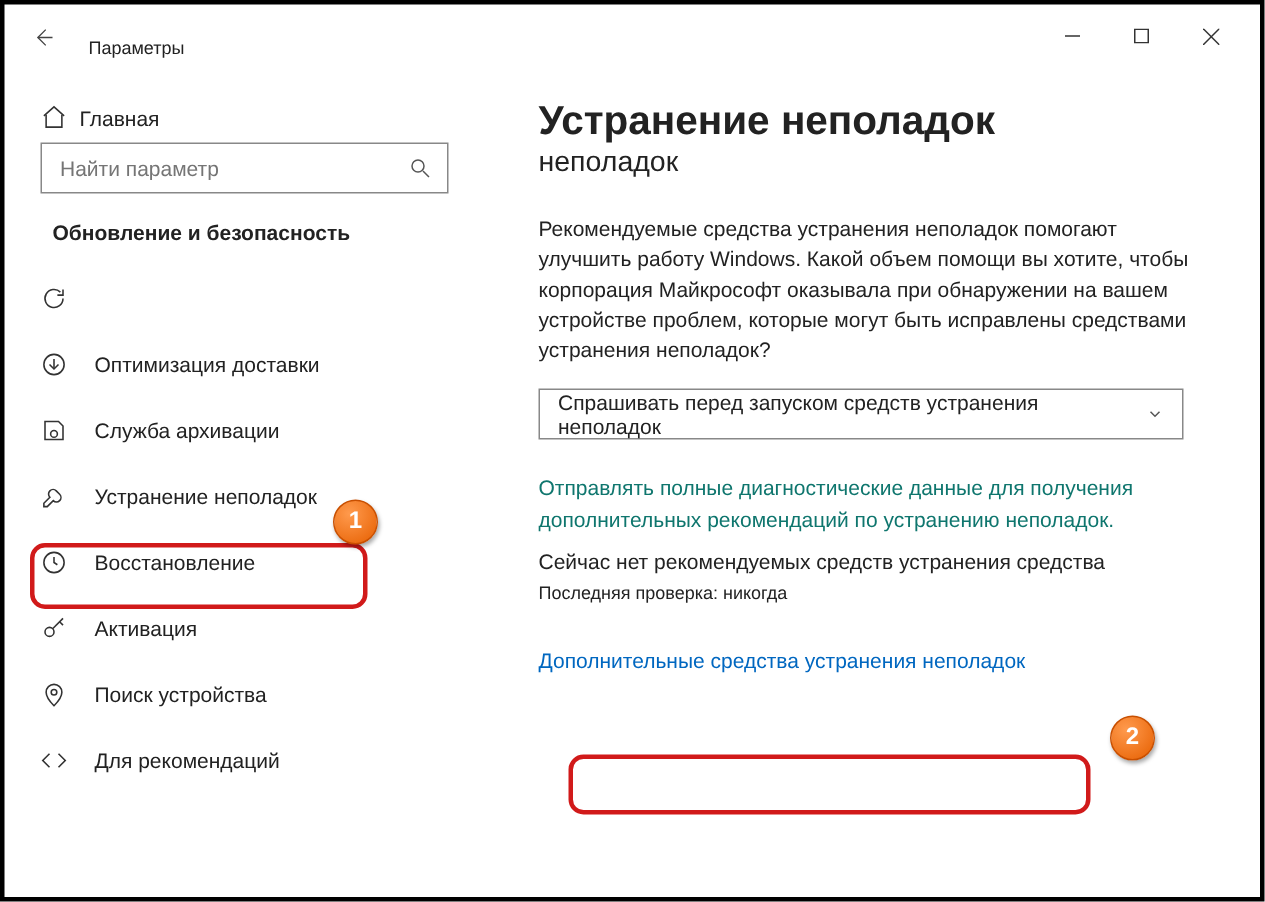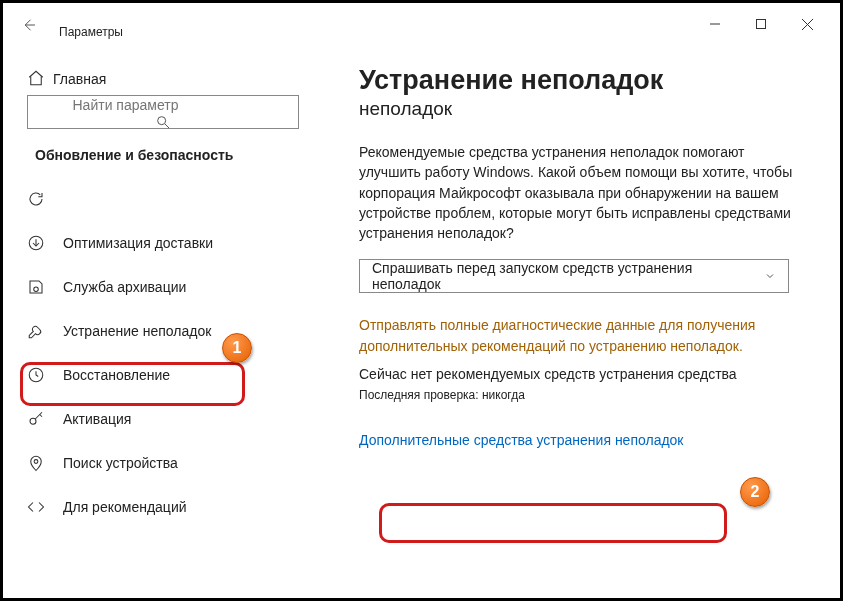--- a/index.html
+++ b/index.html
@@ -51,21 +51,20 @@
     padding: 0 24px;
     gap: 8px;
   }
   .search-box {
     margin: 8px 24px 18px 24px;
     height: 34px;
     border: 1px solid #888;
     background:#fff;
     display:flex;align-items:center;
     padding: 0 10px;
-    flex-direction: column;
   }
   .search-box input {
     flex:1;
     border:0;outline:0;
     font-size:14px;
     background:transparent;
   }
   .section-label {
     padding: 0 24px 14px 32px;
     font-weight:600;
@@ -125,21 +124,21 @@
   }
   .dropdown {
     border:1px solid #888;
     height:34px;
     display:flex;align-items:center;
     padding: 0 12px;
     max-width: 430px;
     margin-bottom: 22px;
     justify-content:space-between;
   }
-  .red-text { color:#a16207; line-height:1.45; max-width:440px; margin-bottom:10px; }
+  .red-text { color:#0f766e; line-height:1.45; max-width:440px; margin-bottom:10px; }
   .plain-line { margin-bottom: 6px; }
   .small-line { font-size:12px; margin-bottom: 30px; }
   .link-line { color:#0067c0; margin-bottom: 28px; cursor:pointer; display:inline-block; }
   svg { display:block; }
 </style>
 </head>
 <body>
 
 <div class="title-bar">
   <div class="back-arrow">

